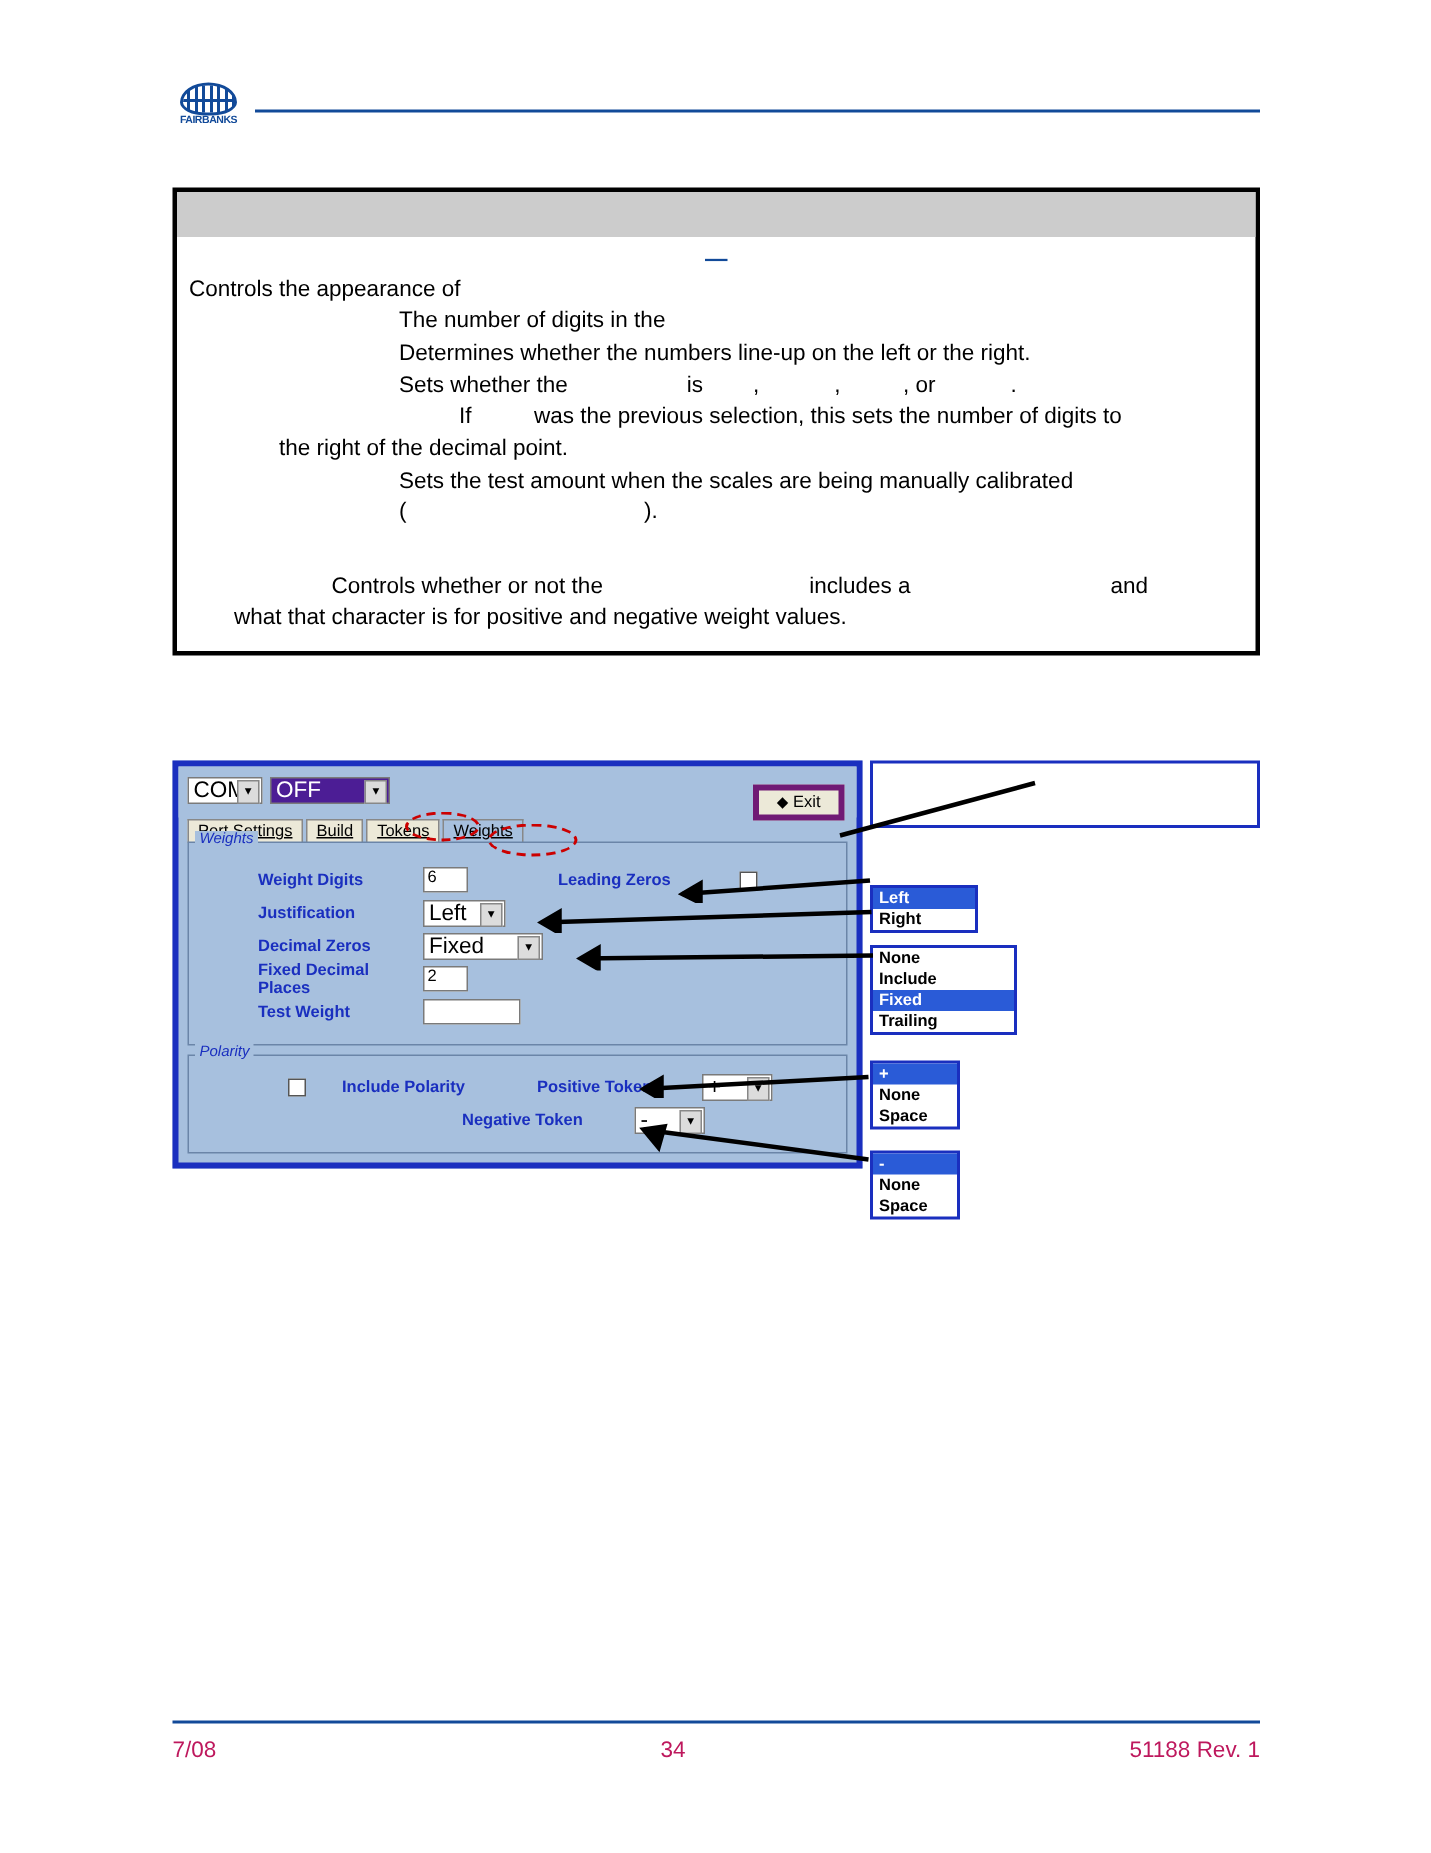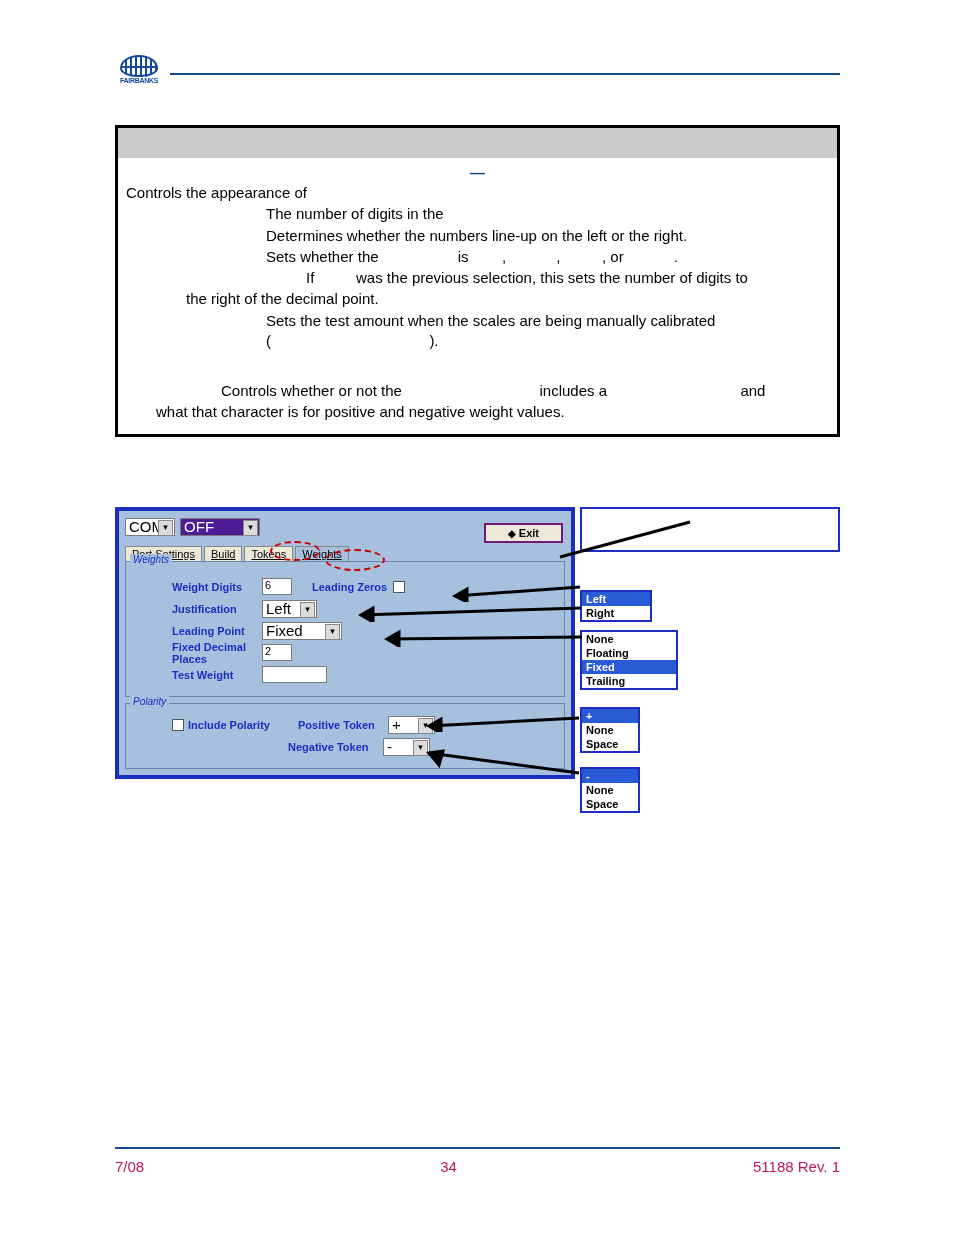--- a/index.html
+++ b/index.html
@@ -126,24 +126,24 @@
     border:1px solid #888;
     font-size:9px; line-height:13px; text-align:center;
     color:#000;
   }
   .combo.sel {
     background:#4c1d95; color:#fff;
   }
   .exit-btn {
     position:absolute; right:8px; top:12px;
     background:#ece9d8;
-    border:2px solid #701a75;
-    padding:2px 22px;
+    border:4px solid #701a75;
+    padding:2px 12px;
     font-size:11px;
-    font-weight:bold;
+    font-weight:normal;
     color:#000;
   }
   .exit-diamond{ color:#000; font-size:10px; }
   .tabs {
     padding: 0 6px;
     font-size:11px;
     display:flex;
     gap:2px;
   }
   .tab {
@@ -167,21 +167,21 @@
     position:relative;
   }
   .section-frame .legend {
     position:absolute; top:-8px; left:4px;
     background:#a7c0de;
     padding:0 3px;
     color:#1a2fbf;
     font-style:italic;
     font-size:10px;
   }
-  .row { display:flex; align-items:center; height:22px; }
+  .row { display:flex; align-items:center; height:22px;gap:20px; }
   .lab { color:#1a2fbf; font-weight:bold; width:130px; padding-left:40px; font-size:11px;}
   .lab2 { color:#1a2fbf; font-weight:bold; font-size:11px;}
   .inp {
     background:#fff; border:1px solid #7a7a7a; height:17px;
     font-size:11px; padding:0 2px; color:#000;
   }
   .chk {
     width:12px; height:12px;
     background:#fff; border:1px solid #555; display:inline-block;
     margin-right:4px; vertical-align:middle;
@@ -305,21 +305,21 @@
           <span style="width:20px;"></span>
           <span class="lab2">Leading Zeros</span>
           <span style="width:6px;"></span>
           <span class="chk"></span>
         </div>
         <div class="row">
           <span class="lab">Justification</span>
           <span class="combo" style="width:55px;">Left</span>
         </div>
         <div class="row">
-          <span class="lab">Leading Point</span>
+          <span class="lab">Decimal Zeros</span>
           <span class="combo" style="width:80px;">Fixed</span>
         </div>
         <div class="row">
           <span class="lab">Fixed Decimal Places</span>
           <span class="inp" style="width:30px;">2</span>
         </div>
         <div class="row">
           <span class="lab">Test Weight</span>
           <span class="inp" style="width:65px;"></span>
         </div>
@@ -345,21 +345,21 @@
 
     <div class="dashed-oval" style="left:155px; top:34px; width:50px; height:20px;"></div>
     <div class="dashed-oval" style="left:210px; top:42px; width:60px; height:22px;"></div>
 
     <div class="callout-box" style="left:465px; top:83px; width:72px;">
       <div class="opt hl">Left</div>
       <div class="opt">Right</div>
     </div>
     <div class="callout-box" style="left:465px; top:123px; width:98px;">
       <div class="opt">None</div>
-      <div class="opt">Floating</div>
+      <div class="opt">Include</div>
       <div class="opt hl">Fixed</div>
       <div class="opt">Trailing</div>
     </div>
     <div class="callout-box" style="left:465px; top:200px; width:60px;">
       <div class="opt hl">+</div>
       <div class="opt">None</div>
       <div class="opt">Space</div>
     </div>
     <div class="callout-box" style="left:465px; top:260px; width:60px;">
       <div class="opt hl">-</div>

